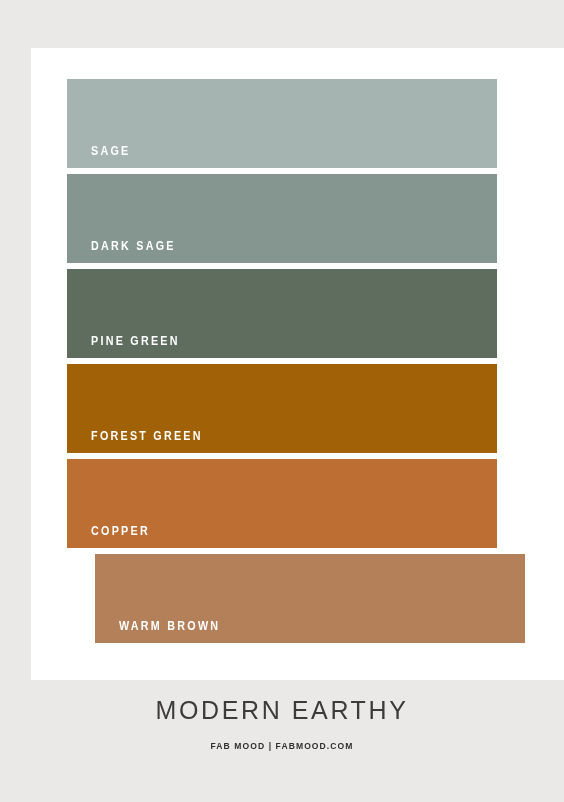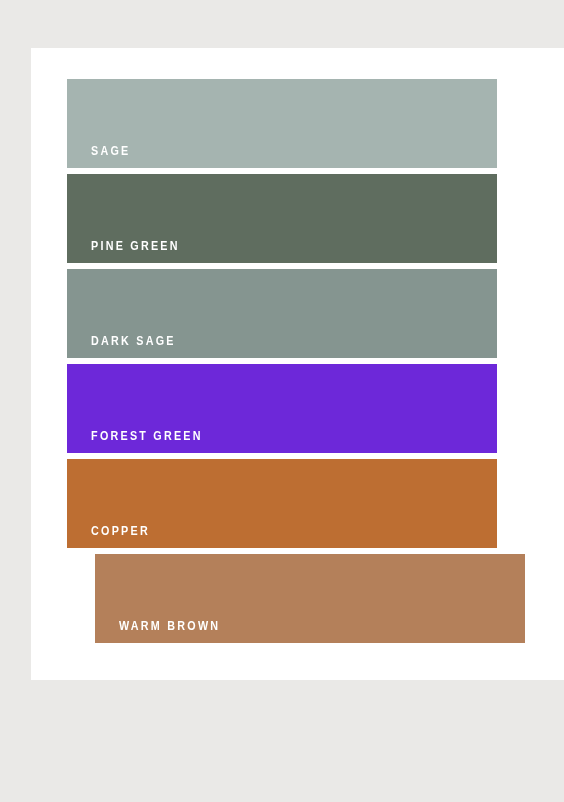--- a/index.html
+++ b/index.html
@@ -89,36 +89,40 @@
 <body style="background-color: rgb(234, 233, 231);">
 
 <div class="poster">
   <div class="card">
     <div class="swatch-stack">
 
       <div class="swatch" style="background-color: rgb(165, 180, 176);">
         <span class="swatch-label">SAGE</span>
       </div>
 
+      <div class="swatch" style="background-color: rgb(133, 149, 144);">
+        <span class="swatch-label">DARK SAGE</span>
+      </div>
+
       <div class="swatch" style="background-color: rgb(95, 109, 95);">
         <span class="swatch-label">PINE GREEN</span>
       </div>
 
-      <div class="swatch" style="background-color: rgb(133, 149, 144);">
-        <span class="swatch-label">DARK SAGE</span>
-      </div>
-
-      <div class="swatch" style="background-color: #6d28d9;">
+      <div class="swatch" style="background-color: #a16207;">
         <span class="swatch-label">FOREST GREEN</span>
       </div>
 
       <div class="swatch" style="background-color: rgb(189, 110, 50); align-items: flex-end;">
         <span class="swatch-label">COPPER</span>
       </div>
 
       <div class="swatch" style="background-color: rgb(180, 128, 90); margin-left: 28px;">
         <span class="swatch-label">WARM BROWN</span>
       </div>
 
     </div>
   </div>
 
+  <div class="caption">
+    <div class="caption-title">MODERN EARTHY</div>
+    <div class="caption-sub">FAB MOOD | FABMOOD.COM</div>
+  </div>
 </div>
 
 </body></html>

